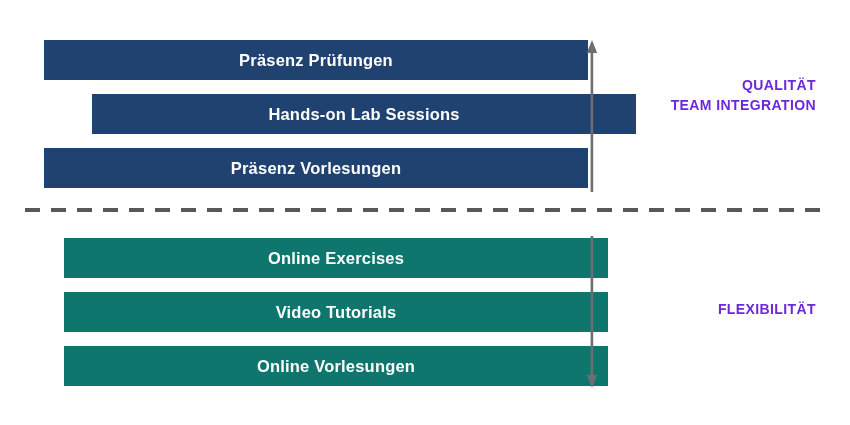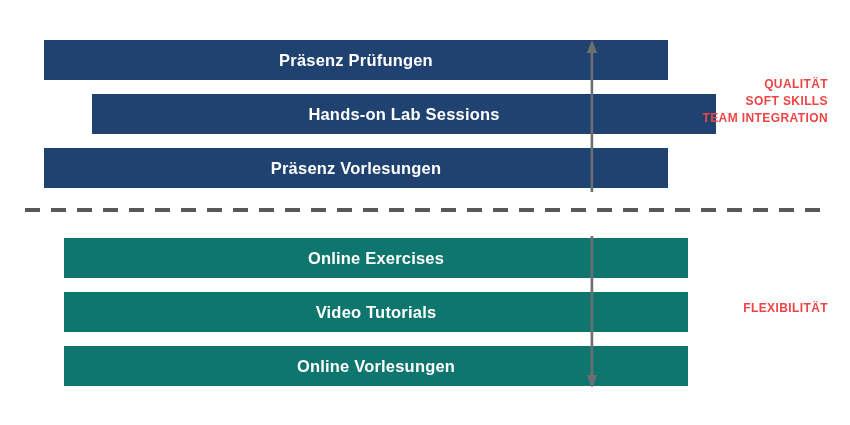--- a/index.html
+++ b/index.html
@@ -15,21 +15,21 @@
     width: 850px;
     height: 425px;
     background: #ffffff;
     overflow: hidden;
   }
 
   
   .bar {
     position: absolute;
     left: 44px;
-    width: 624px;
+    width: 544px;
     height: 40px;
     display: flex;
     align-items: center;
     justify-content: center;
     box-sizing: border-box;
   }
   .bar-label {
     color: #ffffff;
     font-size: 16.5px;
     font-weight: bold;
@@ -70,25 +70,25 @@
     left: 584px;
     width: 16px;
   }
   .arrow-up   { top: 36px;  height: 156px; }
   .arrow-down { top: 236px; height: 154px; }
   .arrow svg { display: block; }
 
   
   .caption {
     position: absolute;
-    right: 22px;
+    right: 34px;
     text-align: right;
-    color: #ef4444;
+    color: #6d28d9;
     font-weight: bold;
-    font-size: 12px;
+    font-size: 14px;
     letter-spacing: 0.4px;
     line-height: 1.42;
     white-space: nowrap;
   }
   .caption-top    { top: 76px; }
   .caption-bottom { top: 300px; }
   .caption-line { display: block; }
 </style>
 </head>
 <body>
@@ -109,21 +109,20 @@
 
   <div class="arrow arrow-up">
     <svg width="16" height="156" viewBox="0 0 16 156" aria-hidden="true">
       <path d="M8 4 L13.2 17 L2.8 17 Z" fill="#6d6e71"></path>
       <rect x="6.6" y="15" width="2.6" height="141" fill="#6d6e71"></rect>
     </svg>
   </div>
 
   <div class="caption caption-top">
     <span class="caption-line">QUALITÄT</span>
-    <span class="caption-line">SOFT SKILLS</span>
     <span class="caption-line">TEAM INTEGRATION</span>
   </div>
 
   <div class="divider"></div>
 
   <div class="bar teal pos-b0">
     <span class="bar-label">Online Exercises</span>
   </div>
 
   <div class="bar teal pos-b1">

